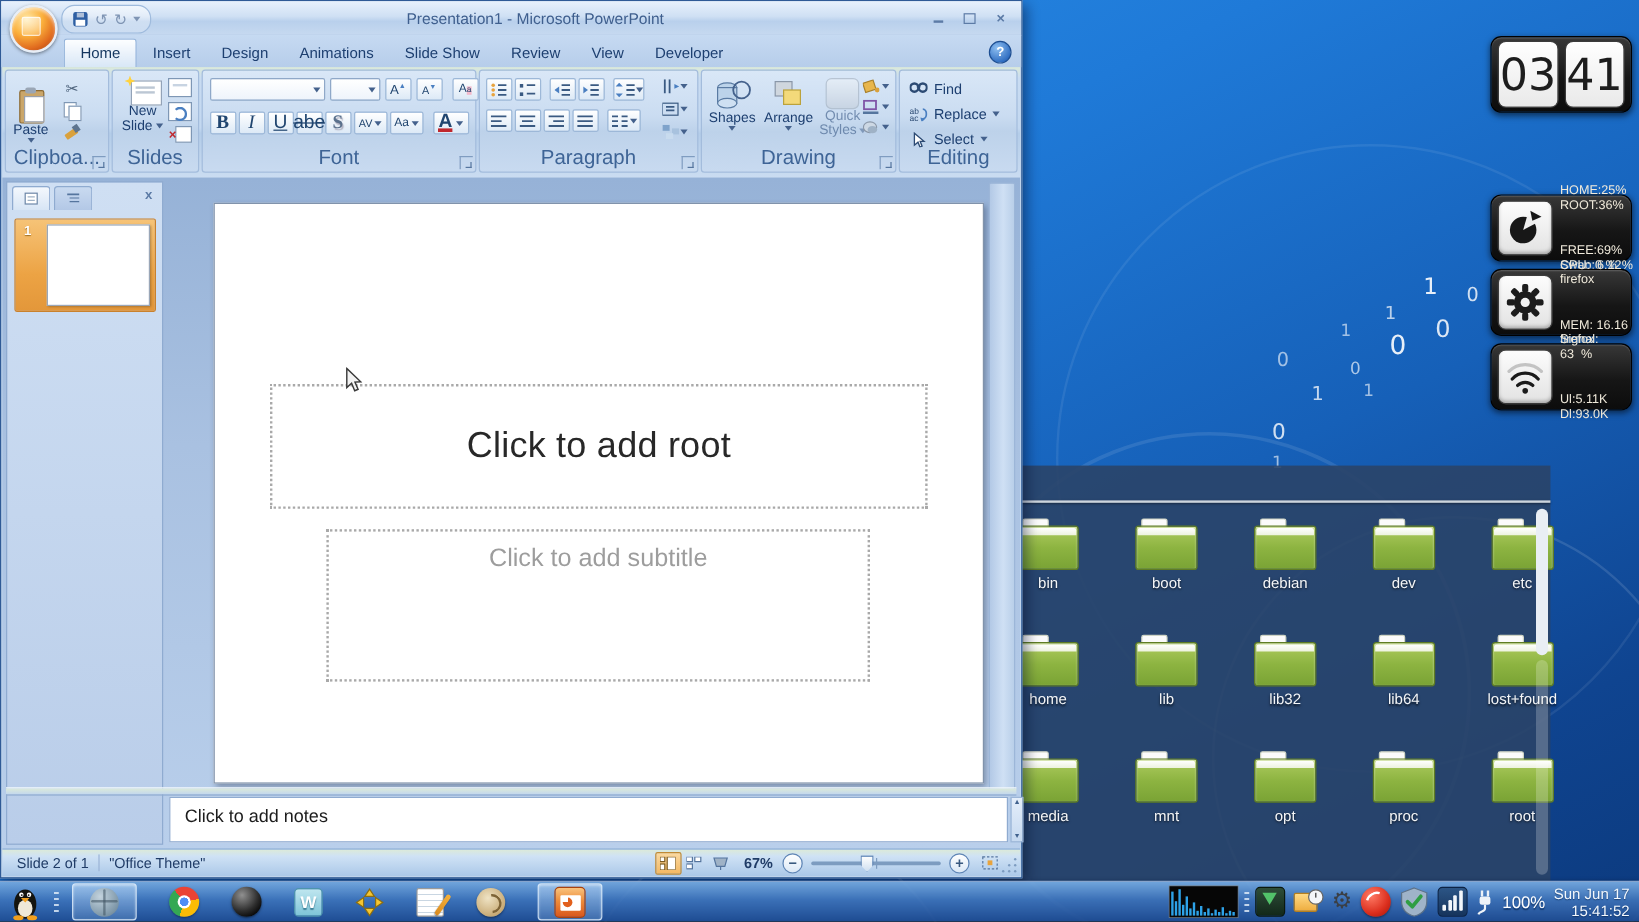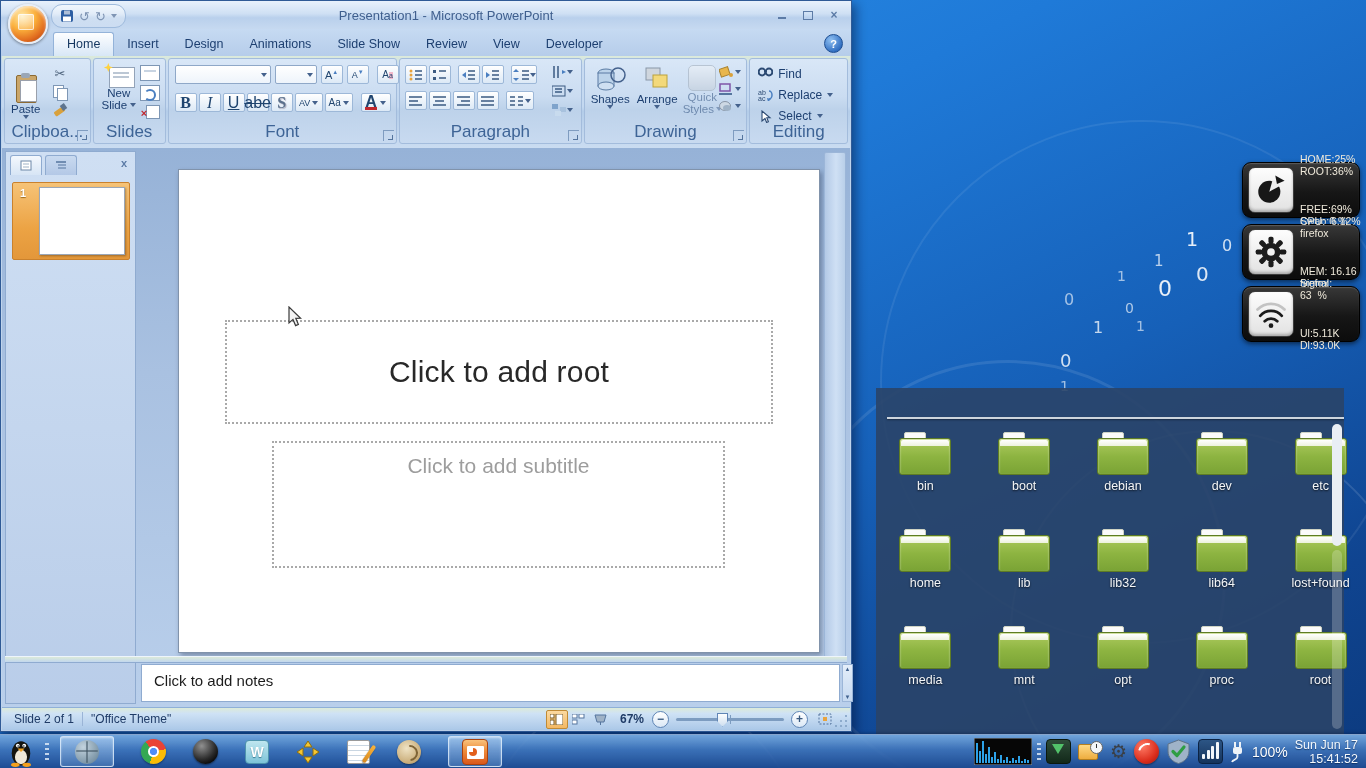--- a/index.html
+++ b/index.html
@@ -112,21 +112,21 @@
     display:flex;align-items:center;padding:5px;box-sizing:border-box;color:#efe9da;}
   .wicon{width:44px;height:44px;border-radius:7px;background:linear-gradient(#fdfdfd,#e2e2e2);
     border:1px solid #3c3c3c;box-shadow:inset 0 -2px 3px rgba(0,0,0,.25);flex:none;
     display:flex;align-items:center;justify-content:center;}
   .wtext{font-size:10.5px;line-height:12.5px;padding-left:6px;white-space:pre;}
   .digitbox{width:49px;height:54px;border-radius:7px;background:linear-gradient(#ffffff,#e9e9e9);
     border:1px solid #3c3c3c;color:#1d1d1d;font-size:37px;font-family:"DejaVu Sans",sans-serif;
     display:flex;align-items:center;justify-content:center;}
 
   
-  #fm{position:absolute;left:876px;top:388px;width:468px;height:347px;background:rgba(42,68,104,.90);}
+  #fm{position:absolute;left:824px;top:388px;width:468px;height:347px;background:rgba(42,68,104,.90);}
   #fm-sep{position:absolute;left:11px;right:0;top:29px;height:2px;background:#cdd5dd;box-shadow:0 1px 2px rgba(0,0,0,.4);}
   .frow{position:absolute;left:0;width:494px;display:flex;justify-content:space-around;}
   .fcell{width:96px;display:flex;flex-direction:column;align-items:center;}
   .folder{position:relative;width:52px;height:43px;}
   .folder .flap{position:absolute;left:5px;top:0;width:22px;height:9px;background:#fbfbfb;border-radius:2px 2px 0 0;border:1px solid #cfd4c4;box-sizing:border-box;}
   .folder .fbody{position:absolute;left:0;top:6px;right:0;bottom:0;border-radius:3px;
     background:linear-gradient(#aecb5f,#8db441 50%,#7aa335);border:1px solid #5e7c24;box-sizing:border-box;
     box-shadow:inset 0 1px 2px rgba(255,255,255,.6);}
   .folder .fstrip{position:absolute;left:2px;top:8px;right:2px;height:6px;border-radius:2px 2px 0 0;
     background:linear-gradient(#ffffff,#edf2de);}
@@ -333,20 +333,24 @@
             <div class="fstrip"></div>
           </div>
         <div class="flabel">root</div>
         </div>
     </div>
 
     <div id="fm-scroll"></div>
     <div id="fm-track"></div>
   </div>
 
+  <div class="widget" style="top:30px;height:64px;justify-content:center;gap:5px;">
+    <div class="digitbox">03</div>
+    <div class="digitbox">41</div>
+  </div>
 
 
   <div class="widget" style="top:162px;height:56px;">
     <div class="wicon">
       <svg width="34" height="34" viewBox="0 0 40 40">
           <circle cx="18" cy="22" r="13" fill="#171717"></circle>
           <path d="M18 22 L31 15 A14.5 14.5 0 0 0 22 8 Z" fill="#efefef"></path>
           <path d="M25 3 L36 9 L27 13 Z" fill="#171717"></path>
         </svg>
     </div>
@@ -698,21 +702,21 @@
               </svg>
               <span class="caret"></span>
             </div>
         </div>
         <div class="glabel">Drawing</div>
         <div class="dlg"></div>
       </div>
 
       <div class="group" style="width:99px;">
         <div style="position:absolute;left:8px;top:8px;display:flex;flex-direction:column;gap:7px;font-size:12px;color:#1d3f70;">
-          <div style="display:flex;align-items:flex-start;gap:5px;">
+          <div style="display:flex;align-items:center;gap:5px;">
             <svg width="15" height="12">
                 <circle cx="4" cy="5" r="3.4" fill="none" stroke="#2c4a73" stroke-width="2"></circle>
                 <circle cx="11" cy="5" r="3.4" fill="none" stroke="#2c4a73" stroke-width="2"></circle>
                 <rect x="6" y="3" width="3" height="2" fill="#2c4a73"></rect>
               </svg>
             <span>Find</span>
           </div>
           <div style="display:flex;align-items:center;gap:5px;">
             <svg width="15" height="12">
                 <text x="0" y="6" font-size="7" fill="#2c4a73">ab</text>

